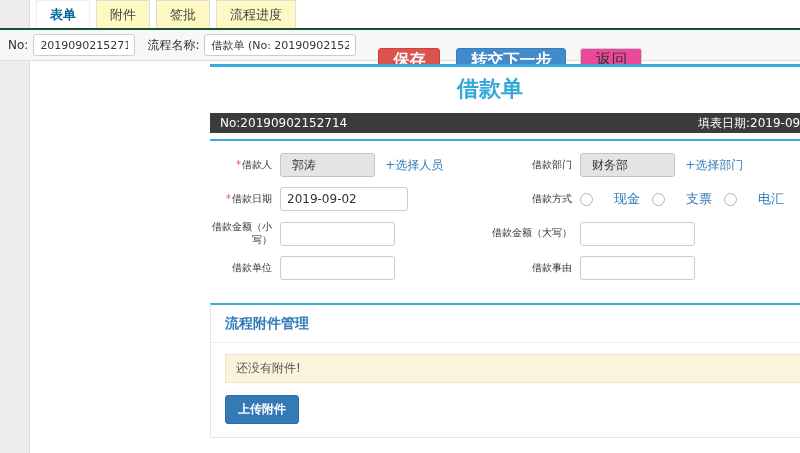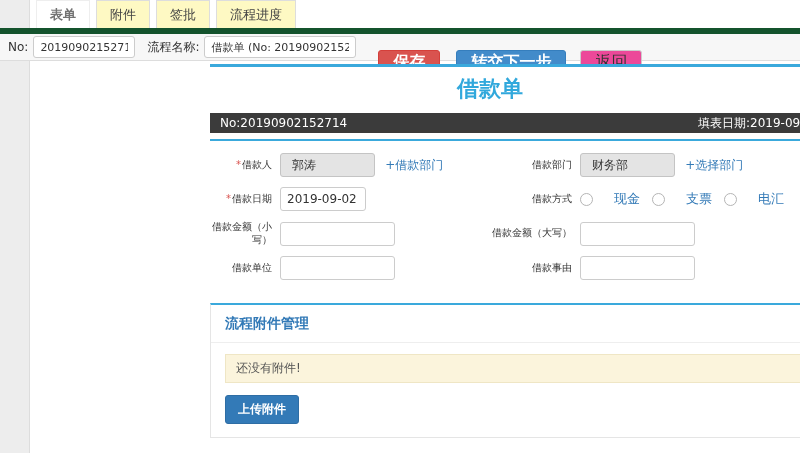--- a/index.html
+++ b/index.html
@@ -10,25 +10,25 @@
     position:relative; overflow:hidden;
   }
   .left-strip { position:absolute; left:0; top:0; width:30px; height:453px;
     background:#ededed; border-right:1px solid #ddd; }
 
   
   .tabbar { position:absolute; left:30px; top:0; right:0; height:28px;
     background:#fff; display:flex; align-items:stretch; gap:6px; padding-left:6px; }
   .tab { padding:5px 13px; font-size:13px; color:#444; background:#fef9c3;
     border:1px solid #ddd; border-bottom:none; cursor:pointer; display:flex; align-items:center; }
-  .tab.active { background:#fff; color:#737373; border:1px solid #eee; border-bottom:none; font-weight:bold; }
+  .tab.active { background:#fff; color:#0369a1; border:1px solid #eee; border-bottom:none; font-weight:bold; }
 
   
   .toolbar { position:absolute; left:0; top:28px; width:800px; height:33px;
-    background:#f7f7f7; border-top:6px solid #14532d; border-bottom:1px solid #ddd;
+    background:#f7f7f7; border-top:2px solid #14532d; border-bottom:1px solid #ddd;
     display:flex; align-items:center; padding:0 8px; }
   .toolbar .lbl { font-size:12px; color:#333; margin-right:5px; white-space:nowrap; }
   .txt { height:22px; border:1px solid #ccc; border-radius:3px; padding:0 6px;
     font-size:11px; color:#333; background:#fff; font-family:inherit; }
   .no-input { width:102px; margin-right:12px; }
   .name-input { width:152px; }
   .btn { height:24px; border:1px solid transparent; border-radius:3px;
     padding:0 14px; font-size:16px; font-weight:bold; cursor:pointer; font-family:inherit;margin-top:30px; }
   .btn.red { background:#d9534f; border-color:#d43f3a; color:#fff; margin-left:22px; }
   .btn.blue { background:#428bca; border-color:#357ebd; color:#fff; margin-left:16px; }
@@ -44,21 +44,21 @@
     line-height:20px; padding:0 10px; position:relative; white-space:nowrap; }
   .dark-bar .date { position:absolute; left:488px; top:0; }
   .form-area { margin-top:6px; border-top:2px solid #3aa9dc; padding:12px 0 14px; }
   .fgrid { display:grid; grid-template-columns:70px 210px 90px 1fr;
     row-gap:10px; align-items:center; }
   .flabel { text-align:right; padding-right:8px; font-size:10px; color:#333; line-height:1.25; }
   .req { color:#d9534f; margin-right:1px; }
   .fin { height:24px; border:1px solid #ccc; border-radius:3px; padding:0 6px;
     font-size:12px; color:#333; background:#fff; font-family:inherit; }
   .ro { background:#e4e4e4; border-color:#c4c4c4;padding-left:11px; }
-  .w95 { width:95px; } .w110 { width:86px; } .w115 { width:115px; }
+  .w95 { width:95px; } .w110 { width:128px; } .w115 { width:115px; }
   .sel-link { color:#337ab7; font-size:12px; margin-left:6px; text-decoration:none; cursor:pointer; }
   .radios { display:flex; align-items:center; gap:12px; }
   .ropt { display:flex; align-items:center; gap:21px; cursor:pointer; }
   .radio { display:inline-block; width:13px; height:13px; border:1px solid #b5b5b5;
     border-radius:50%; background:#fff; }
   .ropt .rlabel { color:#337ab7; font-size:13px; }
 
   .attach-panel { margin-top:9px; border:1px solid #e5e5e5; border-top:2px solid #3aa9dc; padding-bottom:13px; }
   .sect-title-blue { color:#337ab7; font-weight:bold; font-size:14px;
     padding:10px 14px 9px; border-bottom:1px solid #eee; }
@@ -99,21 +99,21 @@
       <span class="date">填表日期:2019-09-02 15:27:1</span>
     </div>
     <div class="form-area">
       <div class="fgrid">
 
         <div class="flabel">
           <span class="req">*</span><span>借款人</span>
         </div>
         <div>
           <input class="fin ro w95" value="郭涛" style="">
-          <a class="sel-link">+借款部门</a>
+          <a class="sel-link">+选择人员</a>
         </div>
         <div class="flabel">借款部门</div>
         <div>
           <input class="fin ro w95" value="财务部" style="">
           <a class="sel-link">+选择部门</a>
         </div>
 
         <div class="flabel">
           <span class="req">*</span><span>借款日期</span>
         </div>

